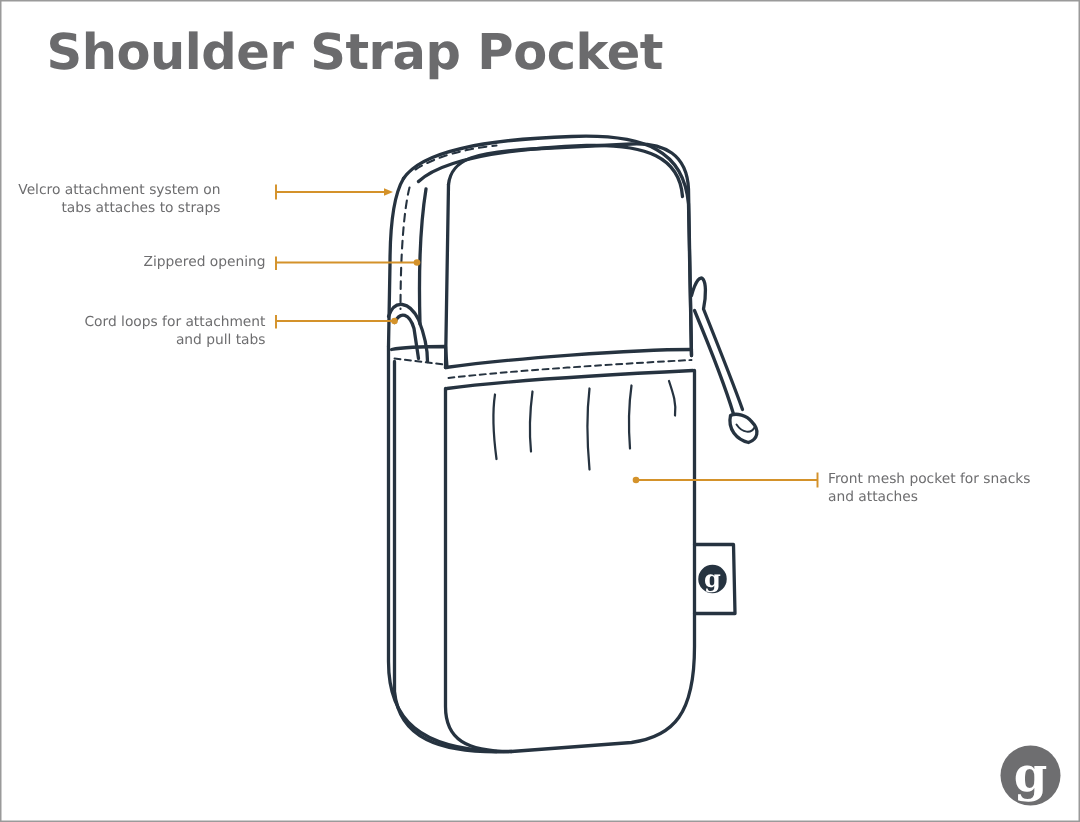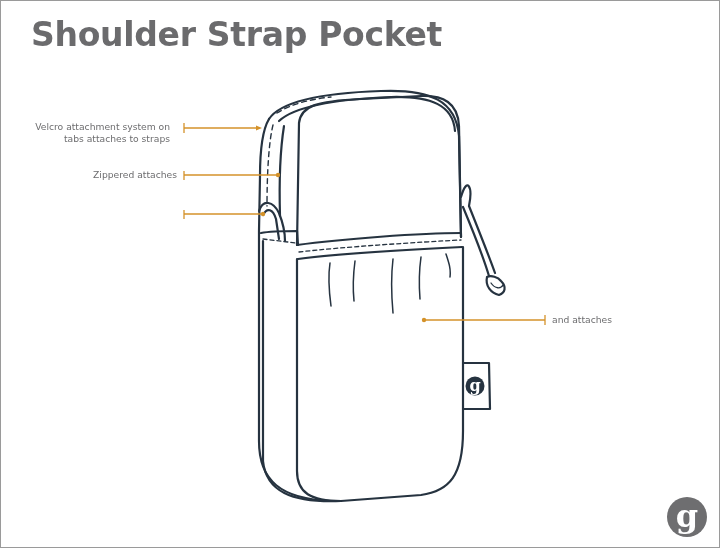--- a/index.html
+++ b/index.html
@@ -21,28 +21,33 @@
   .label.right { text-align:right; }
   svg#art { position:absolute; left:0; top:0; }
 </style>
 </head>
 <body>
 
 <div id="stage">
 
   <div class="title">Shoulder Strap Pocket</div>
 
-  <div class="label right" style="right:549px; top:120px;">
+  <div class="label right" style="right:572px; top:120px;">
     <div>Velcro attachment system on</div>
     <div>tabs attaches to straps</div>
   </div>
   <div class="label right" style="right:542px; top:168px;">
-    <div>Zippered attaches</div>
+    <div>Zippered opening</div>
+  </div>
+  <div class="label right" style="right:542px; top:208px;">
+    <div>Cord loops for attachment</div>
+    <div>and  pull tabs</div>
   </div>
   <div class="label" style="left:551px; top:313px;">
+    <div>Front mesh pocket for snacks</div>
     <div>and attaches</div>
   </div>
 
   <svg id="art" width="720" height="548" viewBox="0 0 720 548">
     <g fill="none" stroke="#263340" stroke-width="2.2" stroke-linecap="round" stroke-linejoin="round">
 
       <path d="M268,118 C280,100 320,92 380,90 C430,88 455,100 458,135 L460,236"></path>
       <path d="M268,118 C262,128 259,145 259,175 L258,230"></path>
       <path d="M258,230 L258,440 C258,480 280,498 330,500"></path>
 

